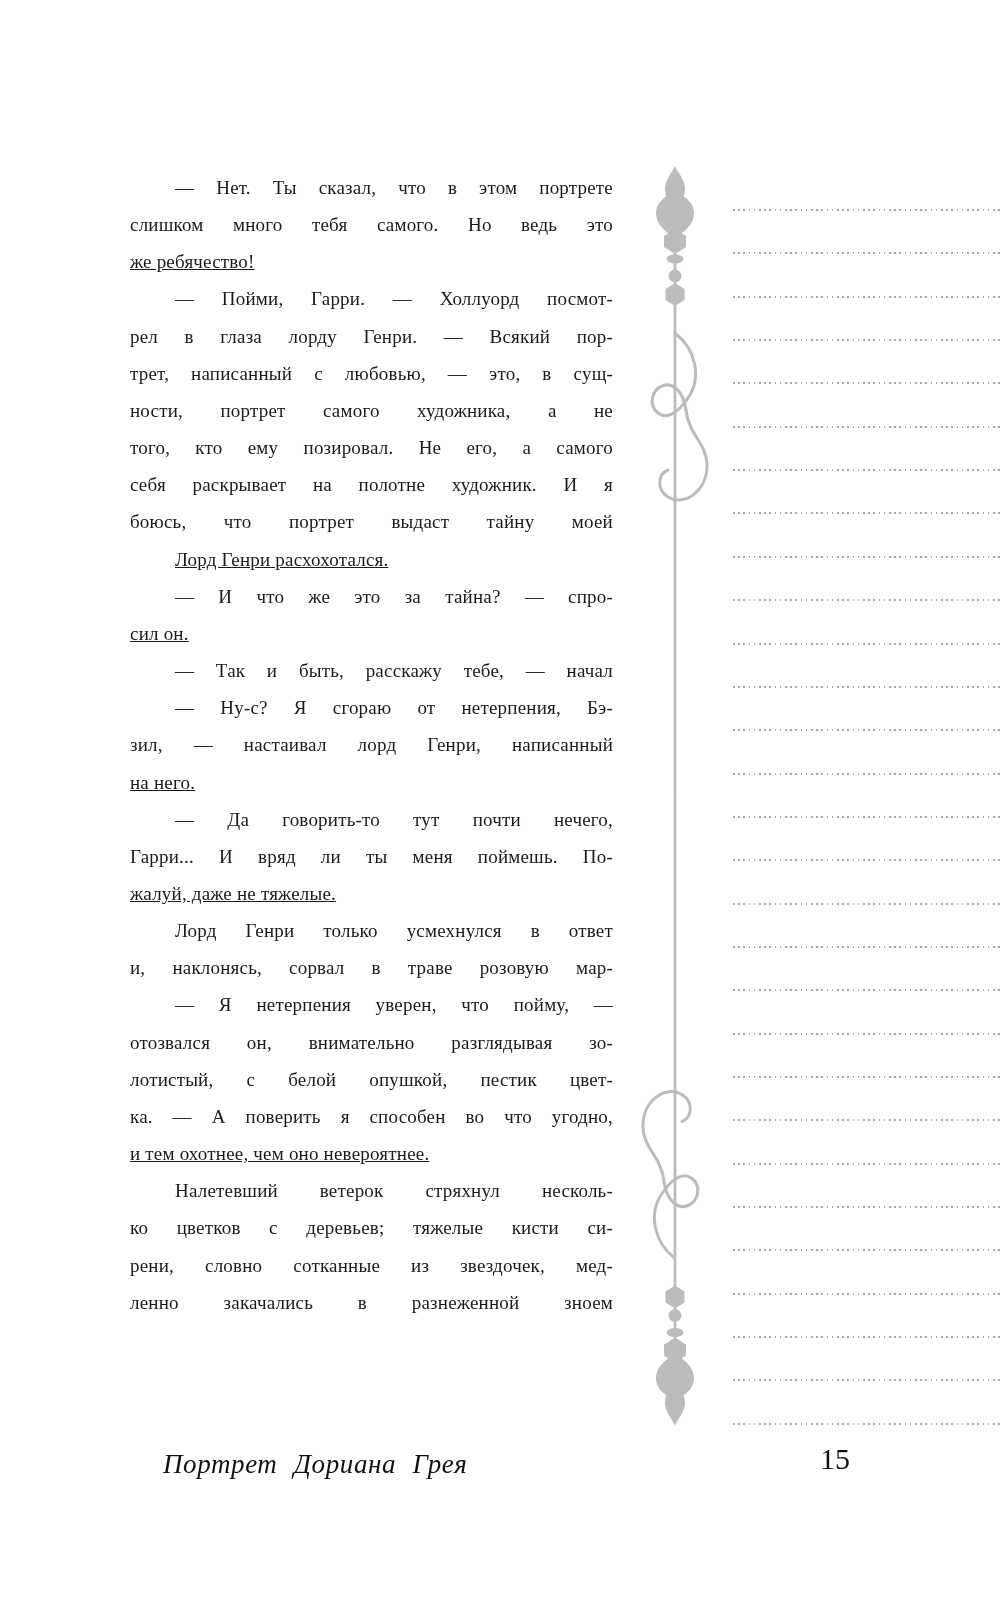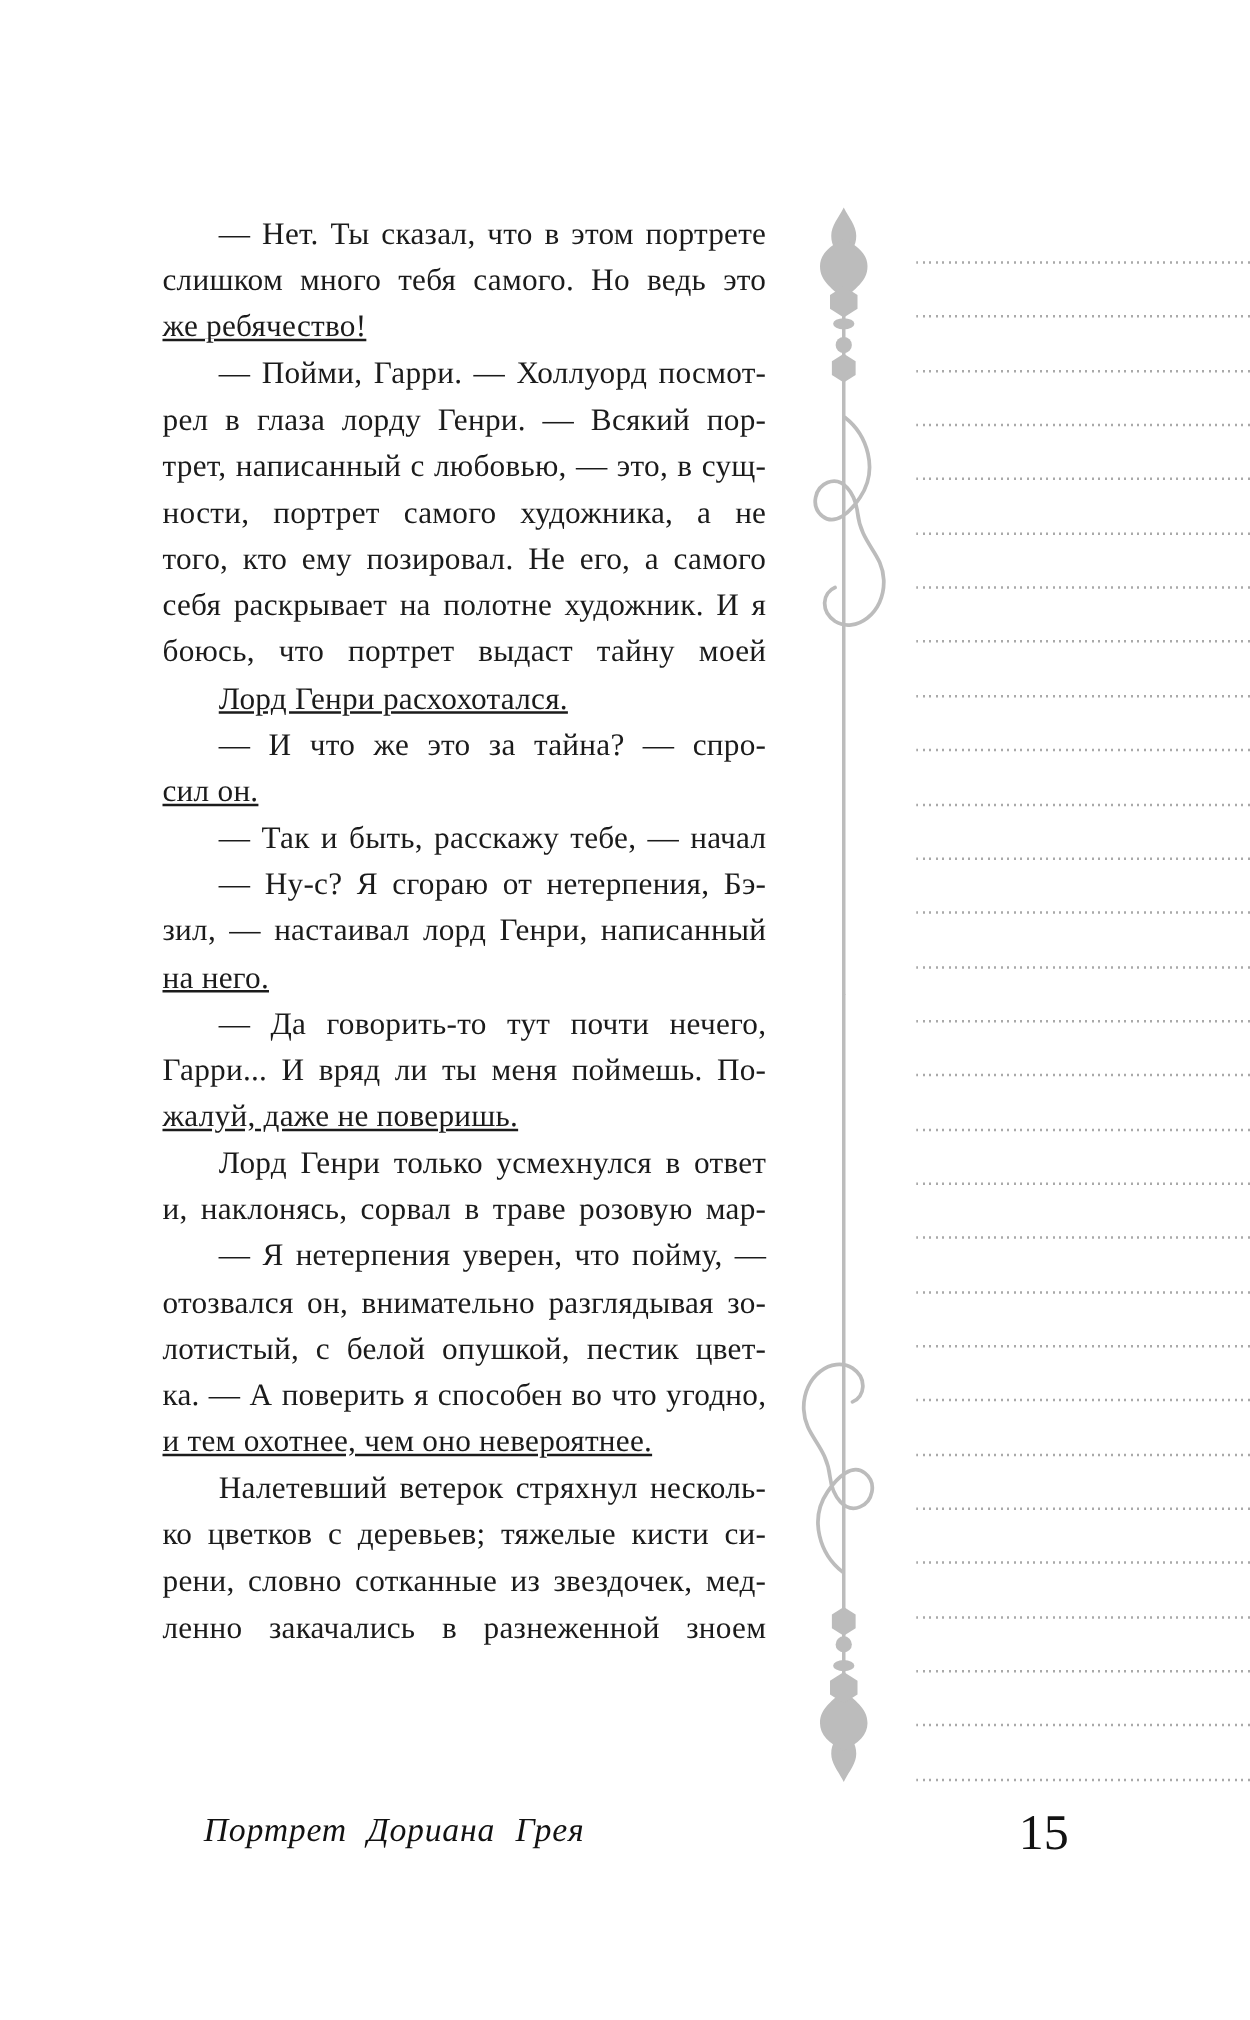--- a/index.html
+++ b/index.html
@@ -13,21 +13,21 @@
     width:1000px;height:1616px;
     background:#ffffff;
     font-family:"Liberation Serif", serif;
     overflow:hidden;
     margin:0 auto;
   }
   
   .text-block{
     position:absolute;
     left:130px;top:169px;width:483px;
-    font-size:25px;
+    font-size:19px;
     line-height:37.15px;
     color:var(--text-color);
     letter-spacing:0.2px;
   }
   .line{
     text-align:justify;
     -moz-text-align-last:justify;
     text-align-last:justify;
     white-space:normal;
   }
@@ -58,21 +58,21 @@
     font-size:27px;
     letter-spacing:0.6px;
     word-spacing:9px;
     color:#121212;
     margin-left:32px;
   }
   .page-number{
     position:absolute;
     left:797px;top:1442px;width:76px;
     text-align:center;
-    font-size:40px;
+    font-size:30px;
     color:#121212;
   }
 </style>
 </head>
 <body>
 
 <div class="page">
 
   <div class="text-block">
       <div class="line indent">— Нет. Ты сказал, что в этом портрете</div>
@@ -87,21 +87,21 @@
       <div class="line">боюсь, что портрет выдаст тайну моей</div>
       <div class="line indent no-fill">Лорд Генри расхохотался.</div>
       <div class="line indent">— И что же это за тайна? — спро-</div>
       <div class="line no-fill">сил он.</div>
       <div class="line indent">— Так и быть, расскажу тебе, — начал</div>
       <div class="line indent">— Ну-с? Я сгораю от нетерпения, Бэ-</div>
       <div class="line">зил, — настаивал лорд Генри, написанный</div>
       <div class="line no-fill">на него.</div>
       <div class="line indent">— Да говорить-то тут почти нечего,</div>
       <div class="line">Гарри... И вряд ли ты меня поймешь. По-</div>
-      <div class="line no-fill">жалуй, даже не поверишь.</div>
+      <div class="line no-fill">жалуй, даже не тяжелые.</div>
       <div class="line indent">Лорд Генри только усмехнулся в ответ</div>
       <div class="line">и, наклонясь, сорвал в траве розовую мар-</div>
       <div class="line indent">— Я нетерпения уверен, что пойму, —</div>
       <div class="line">отозвался он, внимательно разглядывая зо-</div>
       <div class="line">лотистый, с белой опушкой, пестик цвет-</div>
       <div class="line">ка. — А поверить я способен во что угодно,</div>
       <div class="line no-fill">и тем охотнее, чем оно невероятнее.</div>
       <div class="line indent">Налетевший ветерок стряхнул несколь-</div>
       <div class="line">ко цветков с деревьев; тяжелые кисти си-</div>
       <div class="line">рени, словно сотканные из звездочек, мед-</div>

